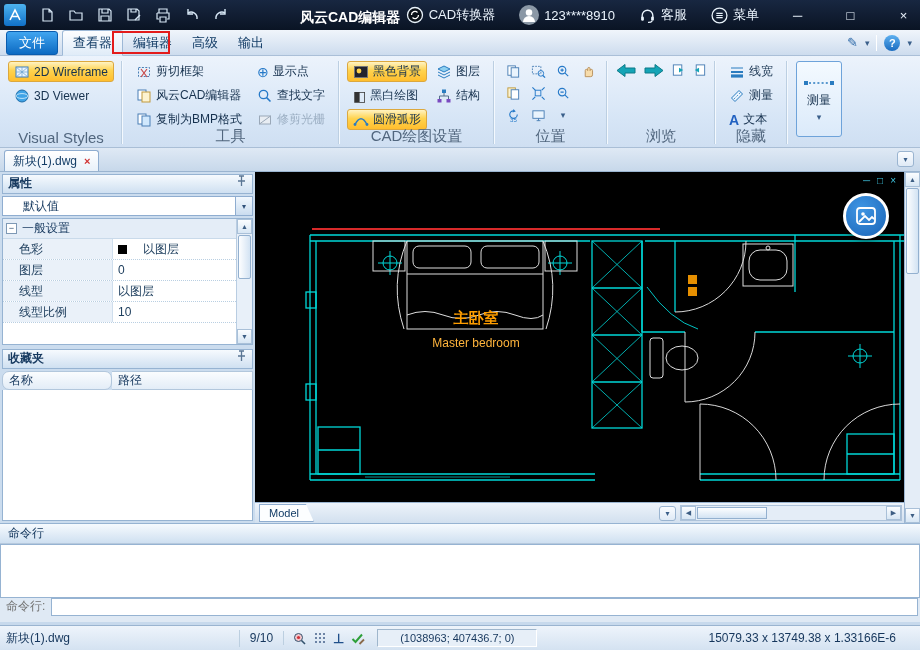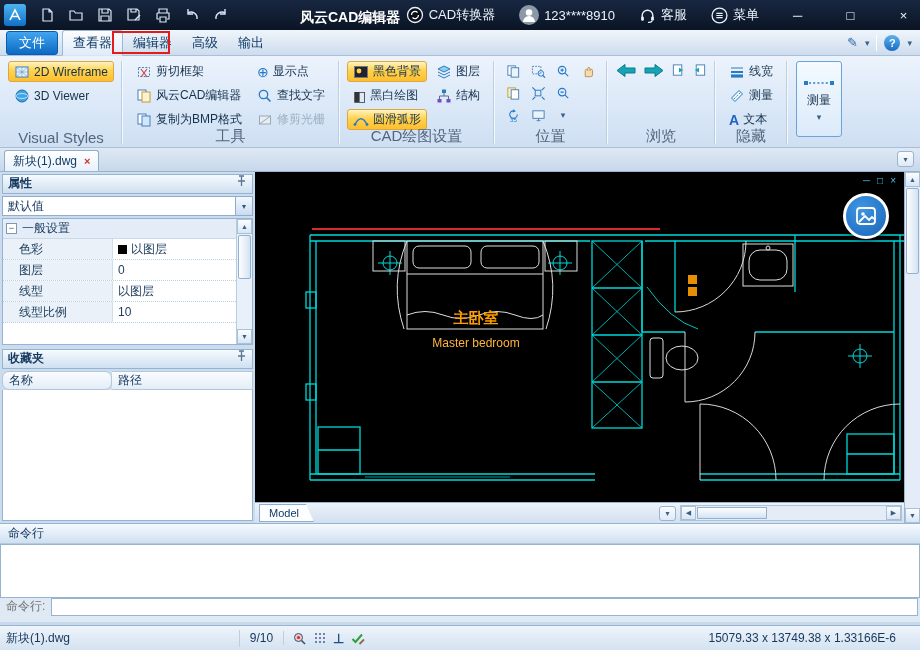--- a/index.html
+++ b/index.html
@@ -70,33 +70,33 @@
     justify-content:center; font-size:8px; color:#3a5f8a; }
 
   
   .left-panel { position:absolute; top:172px; left:0; width:255px; height:351px; background:#cbdcee;
     padding:2px; display:flex; flex-direction:column; }
   .phead { height:20px; flex:none; background:linear-gradient(#f6fafe,#cfe0f1); border:1px solid #96b3d2;
     display:flex; align-items:flex-start; justify-content:space-between; padding:0 5px; font-size:12px;
     color:#173a60; font-weight:bold; }
   .preset { height:20px; flex:none; margin-top:2px; border:1px solid #8fadd0; background:#fff;
     display:flex; align-items:center; font-size:12px; color:#173a60; }
-  .preset-txt { flex:1; padding-left:5px; }
+  .preset-txt { flex:1; padding-left:20px; }
   .preset-arr { width:17px; height:100%; background:linear-gradient(#f2f8fe,#cadcef); border-left:1px solid #8fadd0;
     display:flex; align-items:center; justify-content:center; font-size:8px; color:#30517a; }
   .pgrid { position:relative; margin-top:2px; height:127px; flex:none; background:#fff; border:1px solid #96b3d2; }
   .ggroup { height:20px; display:flex; align-items:center; gap:5px; padding-left:3px; background:#e4edf7;
     border-bottom:1px solid #c9daea; font-size:12px; color:#16385e; margin-right:16px; }
   .mbox { width:11px; height:11px; border:1px solid #7e99b5; background:#fff; display:flex; align-items:center;
     justify-content:center; font-size:9px; line-height:1; color:#2a4a6e; flex:none; }
   .grow { display:flex; height:21px; border-bottom:1px dotted #b9cfe2; font-size:12px; color:#20405f;
     align-items:stretch; margin-right:16px; }
   .lc { width:110px; padding-left:16px; background:#eaf1f9; display:flex; align-items:center;
     border-right:1px solid #cfdeed; flex:none; }
-  .vc { flex:1; padding-left:5px; display:flex; align-items:center; gap:4px; }
+  .vc { flex:1; padding-left:5px; display:flex; align-items:center; gap:16px; }
   .swatch { width:9px; height:9px; background:#000; flex:none; }
   .gscroll { position:absolute; top:0; right:0; bottom:0; width:16px; background:#e8f0f9;
     border-left:1px solid #b9cde2; display:flex; flex-direction:column; }
   .sarrow { height:15px; flex:none; background:linear-gradient(#fbfdff,#d7e6f4); border:1px solid #a9c0d8;
     font-size:7px; color:#3d5e84; display:flex; align-items:center; justify-content:center; }
   .sthumb { height:44px; flex:none; margin:1px; background:linear-gradient(90deg,#fdfeff,#d3e3f3);
     border:1px solid #93b0cf; border-radius:2px; }
   .sfill { flex:1; }
   .fav-gap { height:4px; flex:none; }
   .fcols { display:flex; height:19px; flex:none; margin-top:2px; font-size:12px; color:#16385e; }
@@ -711,15 +711,16 @@
           <circle cx="7" cy="11" r="1"></circle>
           <circle cx="11" cy="11" r="1"></circle>
         </g>
       </svg>
     <span class="sb-ortho">⊥</span>
     <svg width="15" height="15" viewBox="0 0 15 15">
         <path d="M2.5,8 l3,3 l6.5,-7.5" stroke="#2ea03a" stroke-width="2" fill="none"></path>
         <path d="M9.5,13 l4.5,-4.5" stroke="#8a6a4a" stroke-width="1.8"></path>
       </svg>
   </div>
+  <div class="sb-coords">(1038963; 407436.7; 0)</div>
   <div class="sb-spacer"></div>
   <div class="sb-dims">15079.33 x 13749.38 x 1.33166E-6</div>
 </div>
 
 </body></html>

